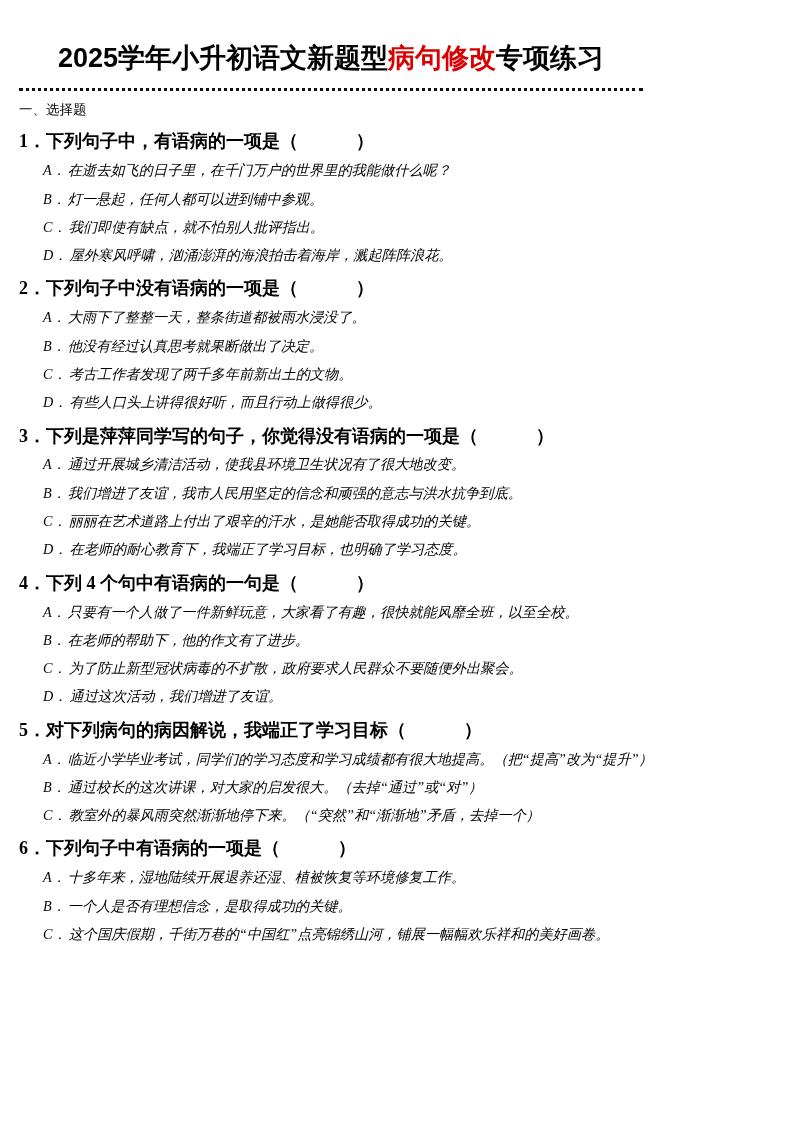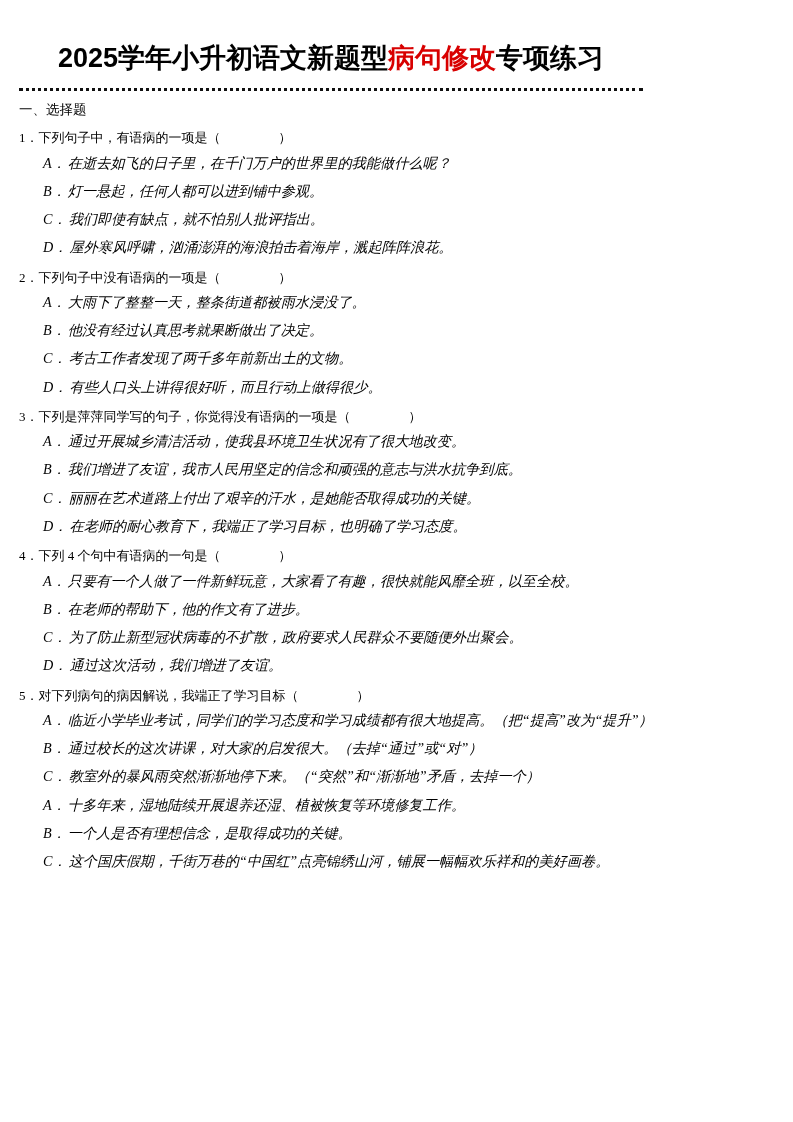--- a/index.html
+++ b/index.html
@@ -40,24 +40,25 @@
   .section-heading {
     font-family: "Liberation Sans", "DejaVu Sans", sans-serif;
     font-weight: normal;
     font-size: 13.5px;
     margin: 6px 0 7px 2px;
   }
   .question {
     margin: 0 0 2px 0;
   }
   .q-stem {
-    font-size: 13px;
+    font-size: 18px;
     line-height: 1.55;
     margin: 9px 0 4px 2px;
     white-space: nowrap;
+    font-weight: bold;
   }
   .q-num {
     font-family: "Liberation Serif", serif;
   }
   .blank {
     display: inline-block;
     min-width: 58px;
   }
   .option {
     font-size: 14.2px;
@@ -126,18 +127,21 @@
   <div class="question">
     <div class="q-stem">
       <span class="q-num">5．</span><span>对下列病句的病因解说，我端正了学习目标（</span><span class="blank"></span><span>）</span>
     </div>
     <div class="option"><span class="opt-label">A．</span><span>临近小学毕业考试，同学们的学习态度和学习成绩都有很大地提高。（把“提高”改为“提升”）</span></div>
     <div class="option"><span class="opt-label">B．</span><span>通过校长的这次讲课，对大家的启发很大。（去掉“通过”或“对”）</span></div>
     <div class="option"><span class="opt-label">C．</span><span>教室外的暴风雨突然渐渐地停下来。（“突然”和“渐渐地”矛盾，去掉一个）</span></div>
   </div>
 
   <div class="question">
+    <div class="q-stem">
+      <span class="q-num">6．</span><span>下列句子中有语病的一项是（</span><span class="blank"></span><span>）</span>
+    </div>
     <div class="option"><span class="opt-label">A．</span><span>十多年来，湿地陆续开展退养还湿、植被恢复等环境修复工作。</span></div>
     <div class="option"><span class="opt-label">B．</span><span>一个人是否有理想信念，是取得成功的关键。</span></div>
     <div class="option"><span class="opt-label">C．</span><span>这个国庆假期，千街万巷的“中国红”点亮锦绣山河，铺展一幅幅欢乐祥和的美好画卷。</span></div>
   </div>
 
 </div>
 
 </body></html>

